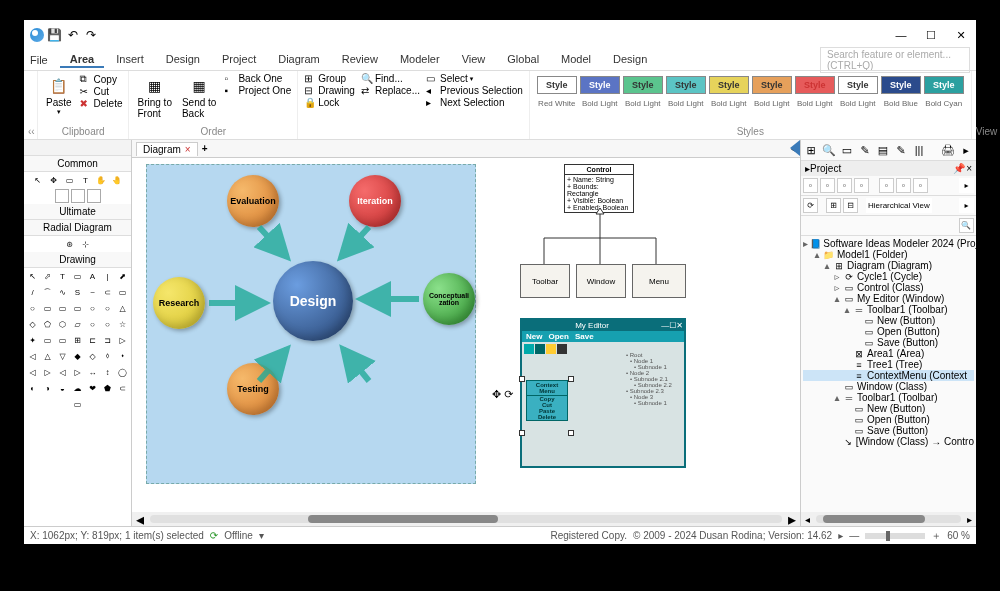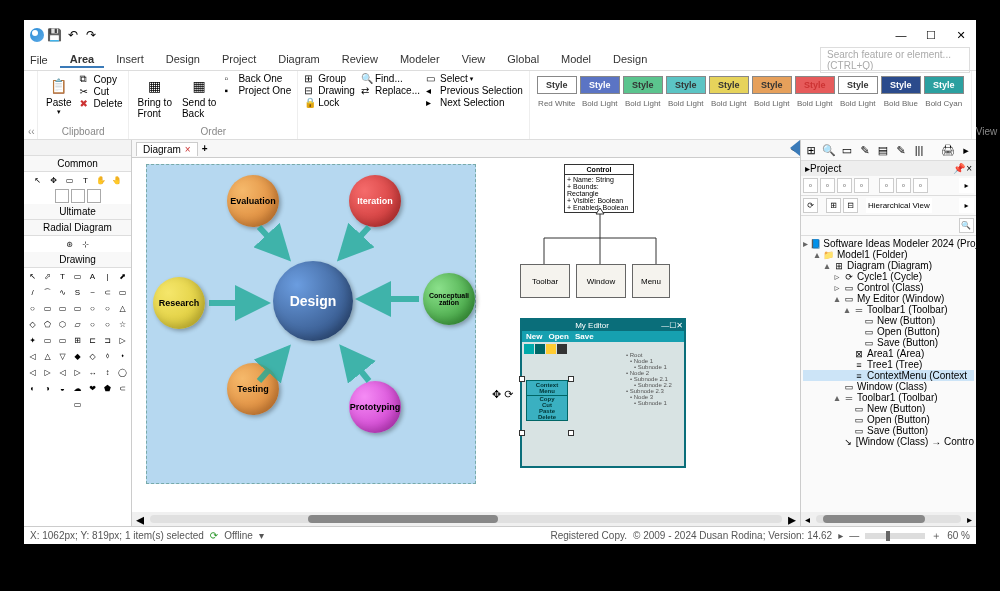--- a/index.html
+++ b/index.html
@@ -228,20 +228,21 @@
             <span>Bold Light</span>
             <span>Bold Light</span>
             <span>Bold Light</span>
             <span>Bold Light</span>
             <span>Bold Light</span>
             <span>Bold Light</span>
             <span>Bold Blue</span>
             <span>Bold Cyan</span>
           </div>
       </div>
+      <div class="grp-label">Styles</div>
     </div>
     <div class="grp" style="width:40px">
       <div class="grp-body">
           <span class="ic">🖵</span>
         </div>
       <div class="grp-label">View</div>
     </div>
   </div>
 
   <div class="main-area">
@@ -363,21 +364,20 @@
       <div class="canvas">
         <div class="canvas-inner" style="width:330px; height:320px; left:14px; top:6px; border-style:dashed;">
 
           <div class="bubble" style="left:126px;top:96px;width:80px;height:80px;background:radial-gradient(circle at 30% 30%,#6b9de0,#24416f);color:#fff;font-size:14px;font-weight:bold;">Design</div>
           <div class="bubble" style="left:202px;top:10px;width:52px;height:52px;background:radial-gradient(circle at 30% 30%,#f56b6b,#c32b2b);color:#fff;">Iteration</div>
           <div class="bubble" style="left:80px;top:10px;width:52px;height:52px;background:radial-gradient(circle at 30% 30%,#f5b96b,#d67a2b);">Evaluation</div>
           <div class="bubble" style="left:6px;top:112px;width:52px;height:52px;background:radial-gradient(circle at 30% 30%,#f5e66b,#d6c32b);">Research</div>
           <div class="bubble" style="left:276px;top:108px;width:52px;height:52px;background:radial-gradient(circle at 30% 30%,#8be08b,#2b912b);font-size:7px;white-space:pre;text-align:center;">Conceptuali
 zation</div>
           <div class="bubble" style="left:80px;top:198px;width:52px;height:52px;background:radial-gradient(circle at 30% 30%,#f5b96b,#d67a2b);">Testing</div>
-          <div class="bubble" style="left:202px;top:216px;width:52px;height:52px;background:radial-gradient(circle at 30% 30%,#f58bf5,#c32bc3);">Prototyping</div>
 
           <svg class="arrow-svg" style="left:0;top:0;width:330px;height:320px">
             <defs>
                 <marker id="ah" markerWidth="6" markerHeight="6" refX="5" refY="3" orient="auto">
                   <path d="M0,0 L6,3 L0,6 Z" fill="#2a9"></path>
                 </marker>
               </defs>
             <g stroke="#2a9" stroke-width="6" marker-end="url(#ah)" opacity="0.8">
             <line x1="112" y1="62" x2="140" y2="92"></line>
                 <line x1="222" y1="62" x2="194" y2="92"></line>
@@ -394,21 +394,21 @@
           <div class="hd">Control</div>
           <div id="umlattrs" style="padding:1px 2px;">
               <div>+ Name: String</div>
               <div>+ Bounds: Rectangle</div>
               <div>+ Visible: Boolean</div>
               <div>+ Enabled: Boolean</div>
             </div>
         </div>
         <div class="uml-cell" style="left:388px;top:106px;width:50px;height:34px;">Toolbar</div>
         <div class="uml-cell" style="left:444px;top:106px;width:50px;height:34px;">Window</div>
-        <div class="uml-cell" style="left:500px;top:106px;width:38px;height:34px;text-align:center;">Menu</div>
+        <div class="uml-cell" style="left:500px;top:106px;width:54px;height:34px;text-align:center;">Menu</div>
         <svg class="arrow-svg" style="left:388px;top:50px;width:170px;height:60px">
           <g stroke="#333" stroke-width="1" fill="none">
           <line x1="80" y1="0" x2="80" y2="18"></line>
               <polygon points="76,6 84,6 80,0" fill="#fff"></polygon>
           <line x1="24" y1="56" x2="24" y2="30"></line>
               <line x1="80" y1="56" x2="80" y2="18"></line>
               <line x1="136" y1="56" x2="136" y2="30"></line>
           <line x1="24" y1="30" x2="136" y2="30"></line>
           </g>
         </svg>

